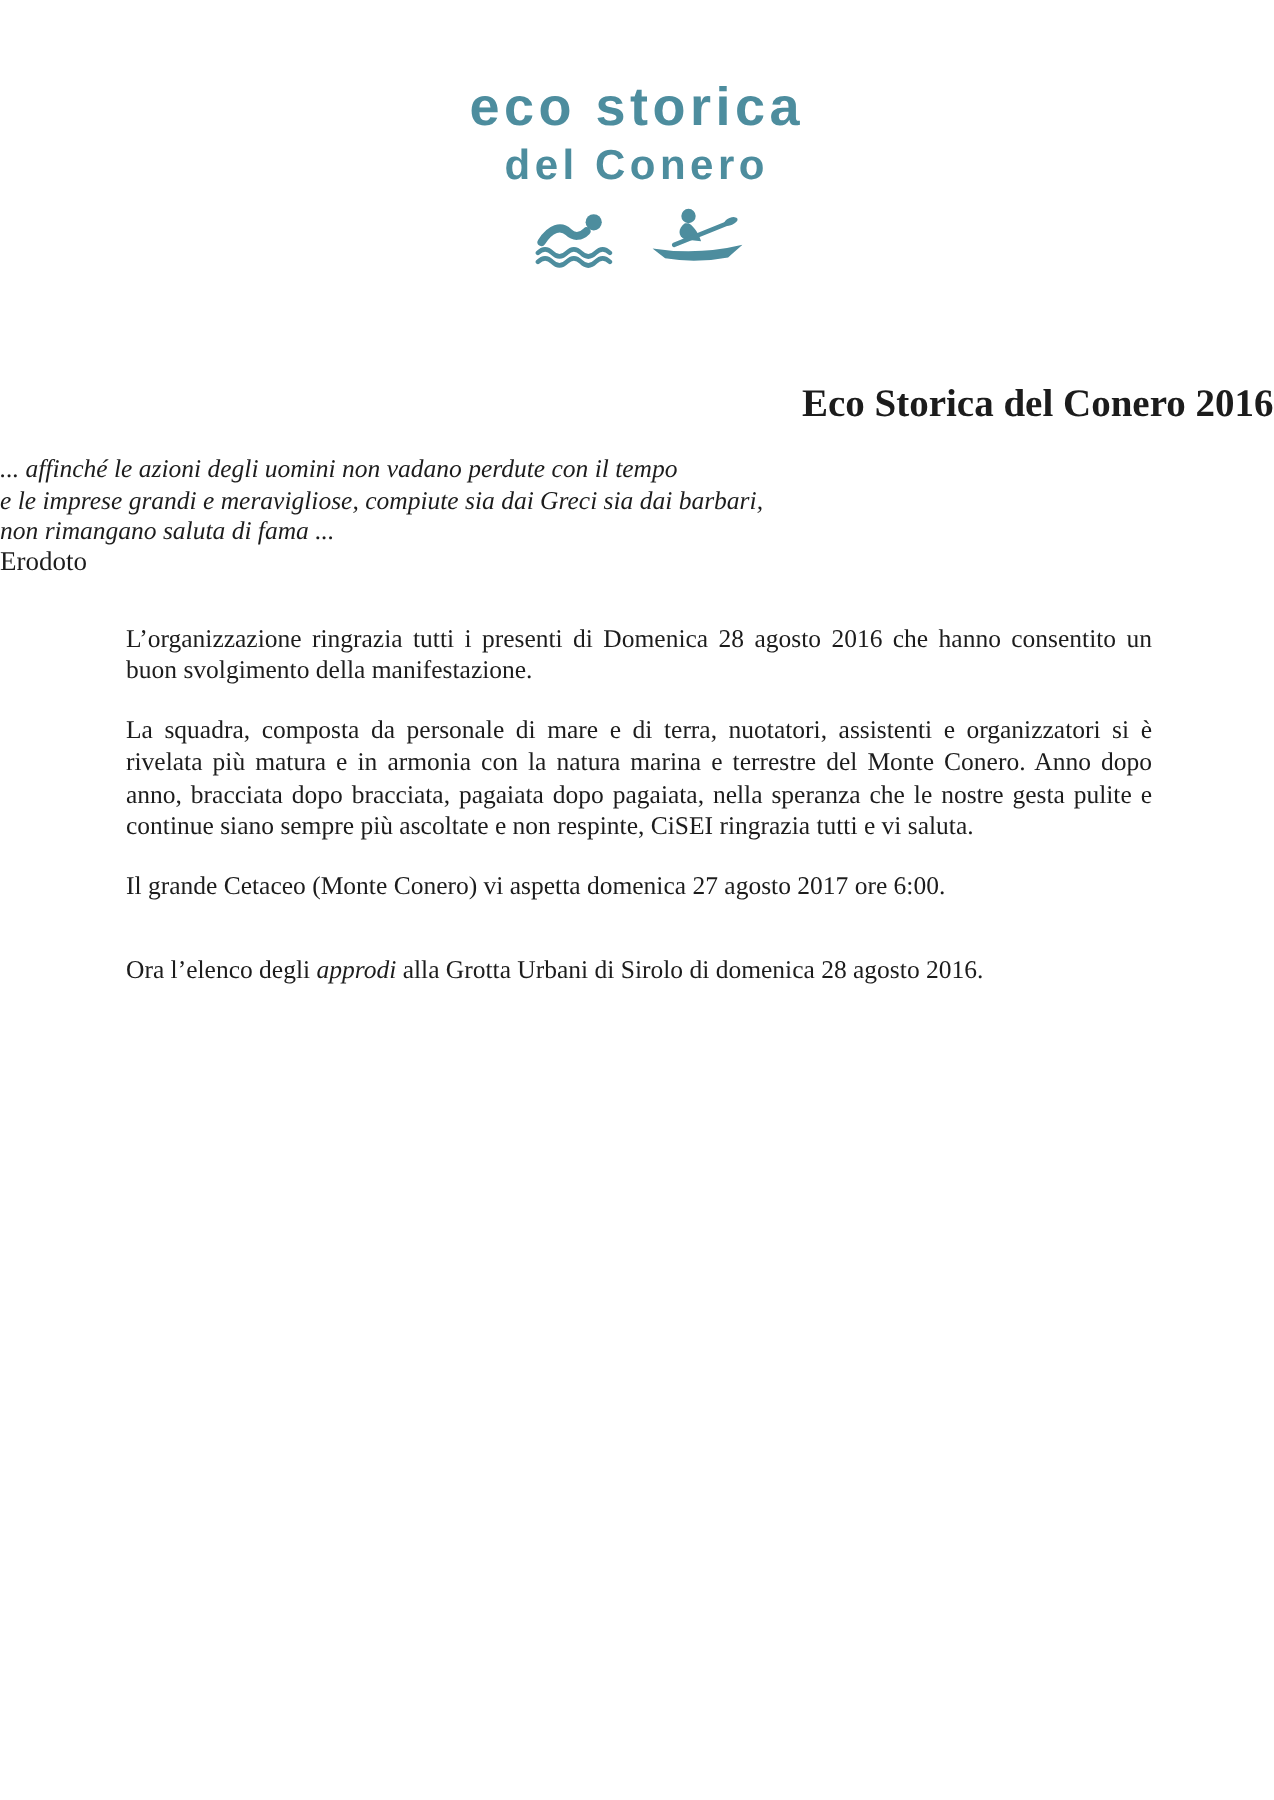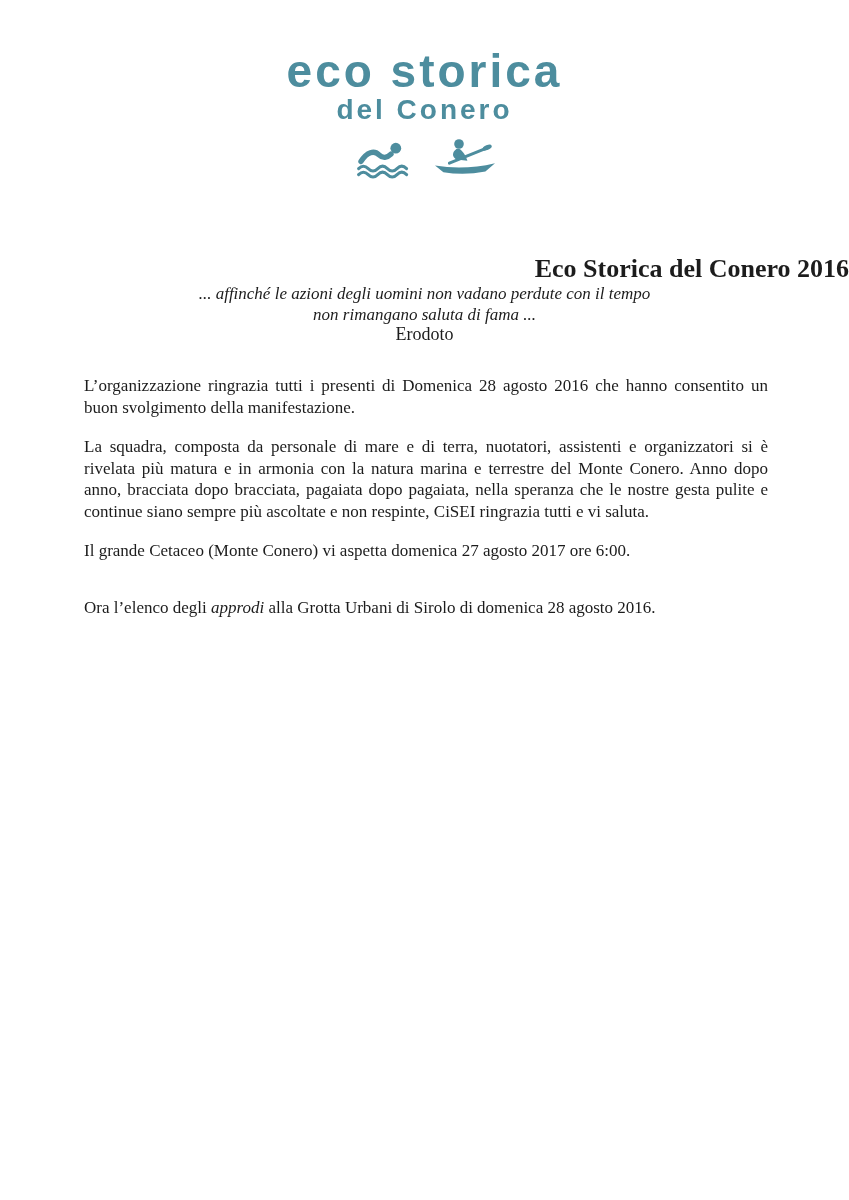--- a/index.html
+++ b/index.html
@@ -3,28 +3,28 @@
 <meta charset="utf-8">
 <style>
   * { margin:0; padding:0; box-sizing:border-box; }
   html,body { background:#ffffff; }
   body { width:849px; height:1200px; font-family:"Liberation Serif", serif; color:#1c1c1c; }
   .page { position:relative; width:849px; height:1200px; background:#ffffff; overflow:hidden; }
 
   
   .logo { padding-top:52px; text-align:center; color:#4d8d9e;
           font-family:"Liberation Sans", sans-serif; font-weight:700; }
-  .logo-line1 { font-size:46px; line-height:38px; letter-spacing:3px; }
+  .logo-line1 { font-size:36px; line-height:38px; letter-spacing:3px; }
   .logo-line2 { font-size:28px; line-height:40px; letter-spacing:3px; }
   .logo-icons { margin-top:8px; display:flex; justify-content:center; align-items:center; gap:26px; }
   .logo-icons svg { display:block; }
 
   
   h1.doc-title { margin-top:74px; text-align:right; font-size:26px; line-height:30px; font-weight:700; }
-  .quote { margin-top:0; text-align:center; font-style:italic; font-size:17px; line-height:20.5px; }
+  .quote { margin-top:19px; font-style:italic; font-size:17px; line-height:20.5px; }
   .quote-attribution { font-style:normal; font-size:18px; line-height:17px; margin-top:1px; }
 
   
   .doc-body { margin:32px 81px 0 84px; }
   .doc-body p { font-size:17px; line-height:21.5px; text-align:justify; margin-bottom:18px; }
   .doc-body p.gap-large { margin-bottom:35px; }
   .doc-body em { font-style:italic; }
 </style>
 </head>
 <body>
@@ -52,20 +52,21 @@
           <path d="M0 46 Q50 54 100 42 L84 56 Q48 63 14 57 Z" fill="#4d8d9e"></path>
         </svg>
       </span>
     </div>
   </div>
 
   <h1 class="doc-title">Eco Storica del Conero 2016</h1>
 
   <div class="quote">
     <div>... affinché le azioni degli uomini non vadano perdute con il tempo</div>
+    <div>e le imprese grandi e meravigliose, compiute sia dai Greci sia dai barbari,</div>
     <div>non rimangano saluta di fama ...</div>
     <div class="quote-attribution">Erodoto</div>
   </div>
 
   <div class="doc-body">
     <p>L’organizzazione ringrazia tutti i presenti di Domenica 28 agosto 2016 che hanno consentito un buon svolgimento della manifestazione.</p>
     <p>La squadra, composta da personale di mare e di terra, nuotatori, assistenti e organizzatori si è rivelata più matura e in armonia con la natura marina e terrestre del Monte Conero. Anno dopo anno, bracciata dopo bracciata, pagaiata dopo pagaiata, nella speranza che le nostre gesta pulite e continue siano sempre più ascoltate e non respinte, CiSEI ringrazia tutti e vi saluta.</p>
     <p class="gap-large">Il grande Cetaceo (Monte Conero) vi aspetta domenica 27 agosto 2017 ore 6:00.</p>
     <p><span>Ora l’elenco degli </span><em>approdi</em><span> alla Grotta Urbani di Sirolo di domenica 28 agosto 2016.</span></p>
   </div>

